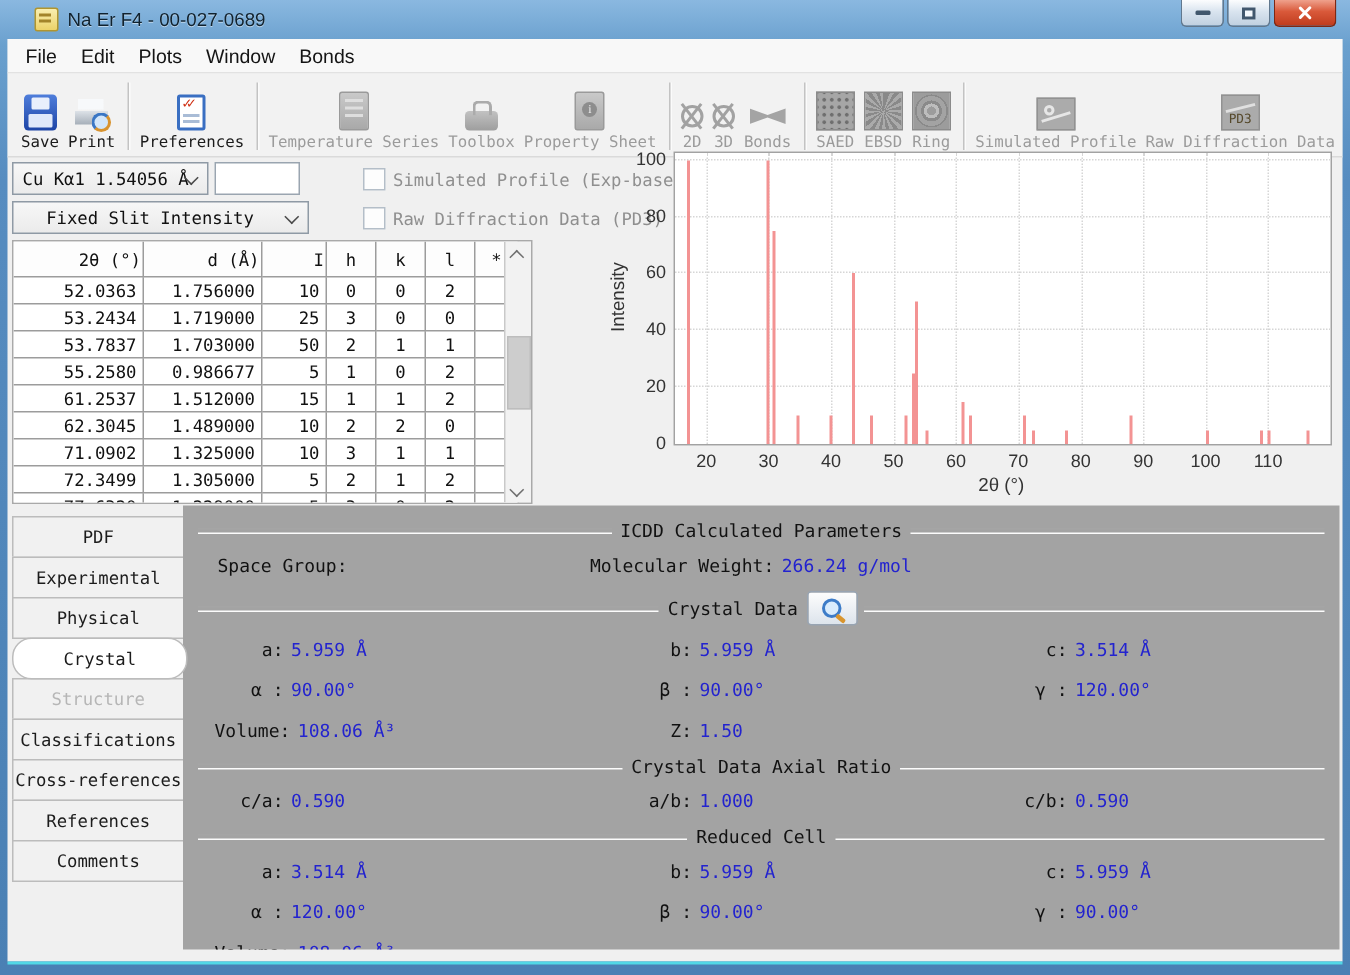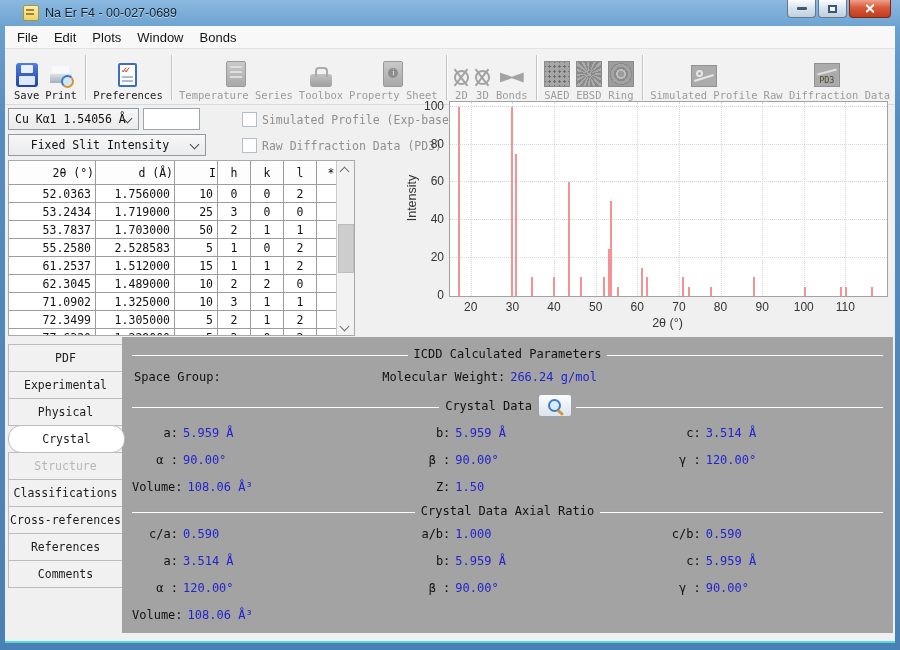--- a/index.html
+++ b/index.html
@@ -141,21 +141,21 @@
       padding:6px 10px 0 10px;box-sizing:border-box;overflow:hidden;}
   .sec-header{display:flex;align-items:center;margin:4px 0 2px;}
   .sec-line{flex:1;height:2px;border-top:1px solid #a5a5a5;border-bottom:1px solid #fcfcfc;}
   .sec-title{padding:0 6px;font-family:"DejaVu Sans Mono",monospace;font-size:12px;color:#111;white-space:nowrap;}
   .mag-btn{width:34px;height:23px;margin:0 4px 0 0;border:1px solid #98a4b2;border-radius:3px;
       background:linear-gradient(#fdfdfd,#dde4ec);display:flex;align-items:center;justify-content:center;padding:0;}
   .mag-glyph{width:9px;height:9px;border:2px solid #3d7cc8;border-radius:50%;background:#d9ecfd;position:relative;display:block;}
   .mag-glyph::after{content:"";position:absolute;right:-5px;bottom:-4px;width:7px;height:2.6px;background:#d9952e;
       transform:rotate(40deg);border-radius:1px;}
   .detail-row{display:grid;grid-template-columns:1fr 1fr 1fr;height:27px;align-items:center;}
-  .detail-cell{display:flex;align-items:center;font-family:"DejaVu Sans Mono",monospace;font-size:12px;}
+  .detail-cell{display:flex;align-items:center;font-family:"DejaVu Sans Mono",monospace;font-size:12px;margin-left:11px;}
   .detail-cell .lbl{text-align:right;margin-right:5px;color:#111;white-space:pre;}
   .c1 .lbl{min-width:46px;} .c2 .lbl{min-width:68px;} .c3 .lbl{min-width:68px;}
   .detail-cell.left .lbl{min-width:0;margin-left:2px;}
   .detail-cell .val{color:#2323cf;white-space:pre;}
 </style>
 </head>
 <body>
 
 <div class="win">
   <div class="titlebar">
@@ -300,21 +300,21 @@
               <td class="col0">53.7837</td>
               <td class="col1">1.703000</td>
               <td class="col2">50</td>
               <td class="col3">2</td>
               <td class="col4">1</td>
               <td class="col5">1</td>
               <td class="col6"></td>
             </tr>
             <tr>
               <td class="col0">55.2580</td>
-              <td class="col1">2.528583</td>
+              <td class="col1">0.986677</td>
               <td class="col2">5</td>
               <td class="col3">1</td>
               <td class="col4">0</td>
               <td class="col5">2</td>
               <td class="col6"></td>
             </tr>
             <tr>
               <td class="col0">61.2537</td>
               <td class="col1">1.512000</td>
               <td class="col2">15</td>
@@ -514,20 +514,25 @@
           </div>
           <div class="detail-cell c2">
             <span class="lbl">a/b:</span>
             <span class="val">1.000</span>
           </div>
           <div class="detail-cell c3">
             <span class="lbl">c/b:</span>
             <span class="val">0.590</span>
           </div>
         </div>
+        <div class="sec-header">
+          <div class="sec-line"></div>
+          <span class="sec-title">Reduced Cell</span>
+          <div class="sec-line"></div>
+        </div>
         <div class="detail-row">
           <div class="detail-cell c1">
             <span class="lbl">a:</span>
             <span class="val">3.514 Å</span>
           </div>
           <div class="detail-cell c2">
             <span class="lbl">b:</span>
             <span class="val">5.959 Å</span>
           </div>
           <div class="detail-cell c3">

